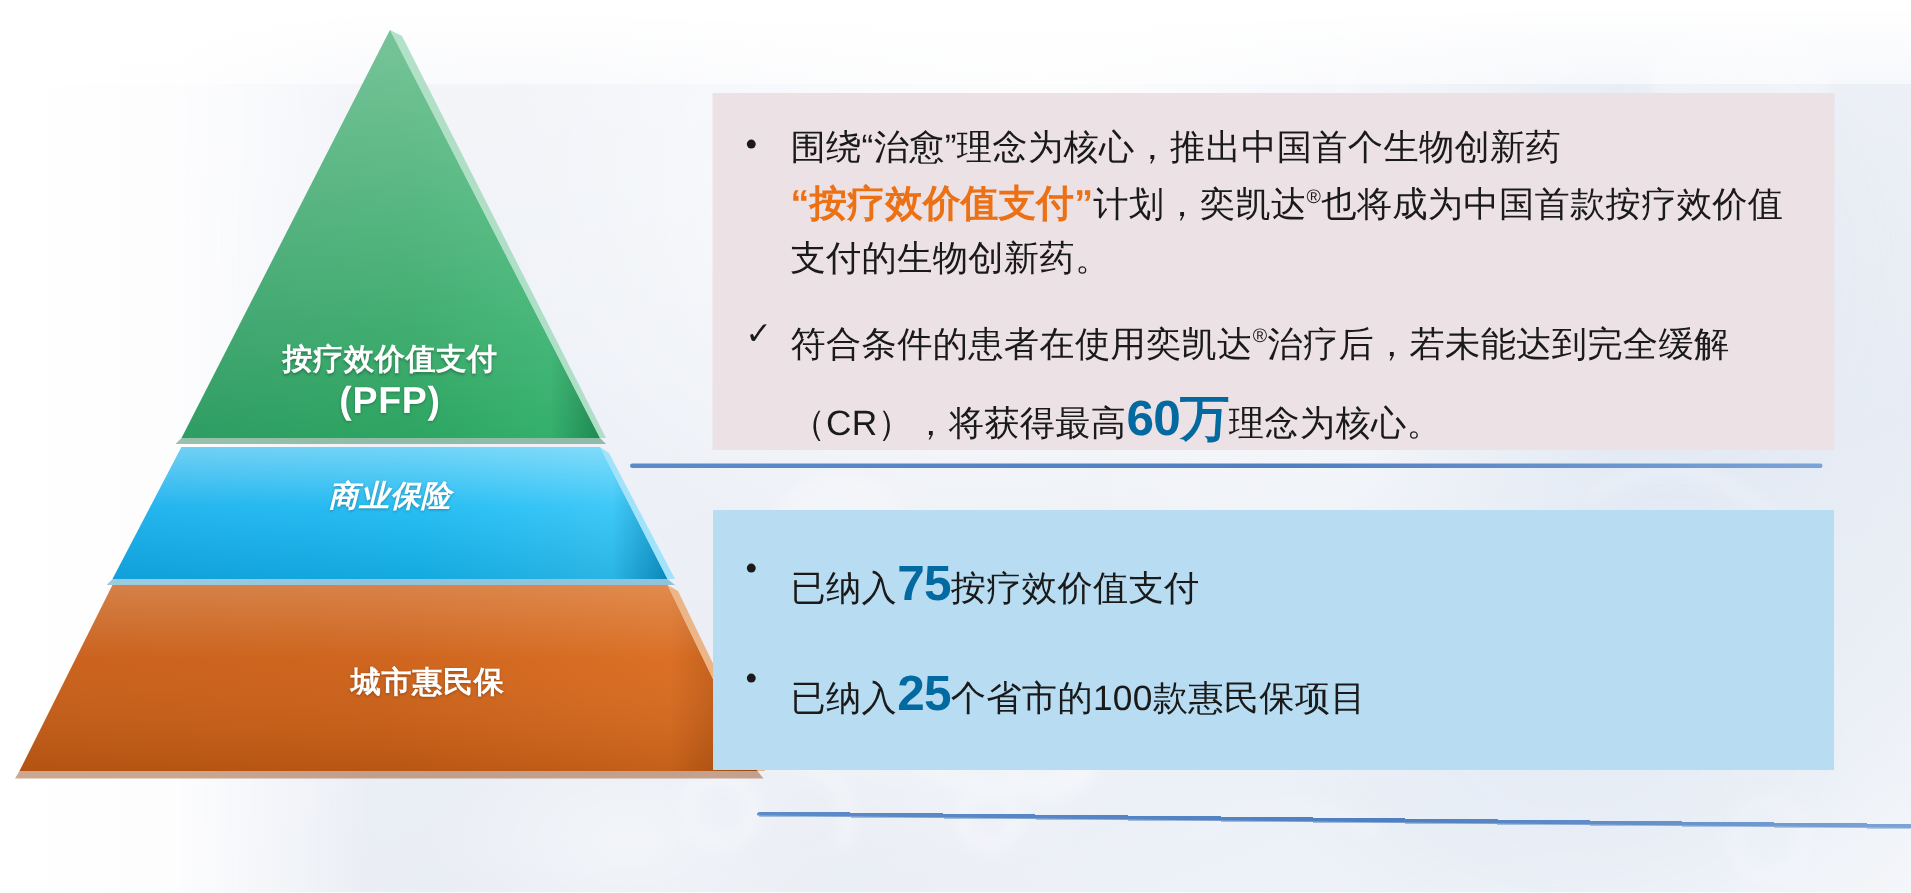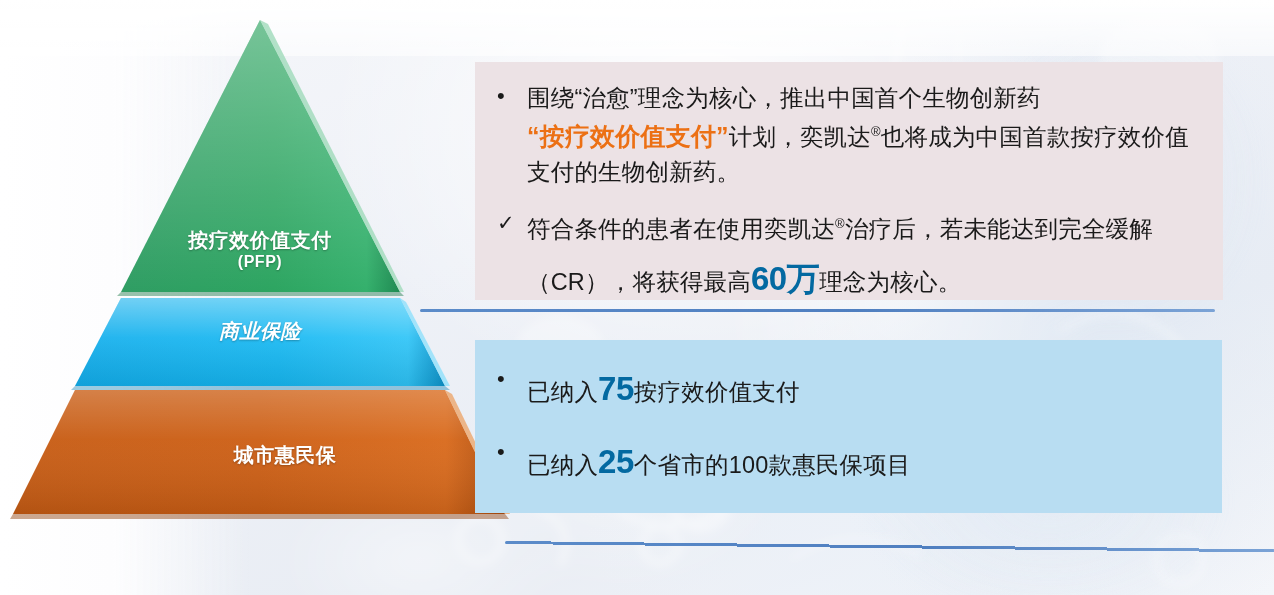--- a/index.html
+++ b/index.html
@@ -57,21 +57,21 @@
     width: 100%;
     text-align: center;
     color: #ffffff;
     font-weight: bold;
     letter-spacing: 0.5px;
     text-shadow: 0 1px 2px rgba(0,0,0,0.28);
     line-height: 1.22;
     pointer-events: none;
   }
   .pyr-label .l1 { font-size: 20px; display: block; margin-top: 20px; }
-  .pyr-label .l2 { font-size: 16px; display: block; }
+  .pyr-label .l2 { font-size: 25px; display: block; }
 
   #label-pfp { top: 208px; left: 0; }
   #label-ci  { top: 299px; left: 0; font-style: italic; }
   #label-cti { top: 423px; left: 0; padding-left: 25px; }
 
   
   .panel {
     position: absolute;
     box-sizing: border-box;
   }

